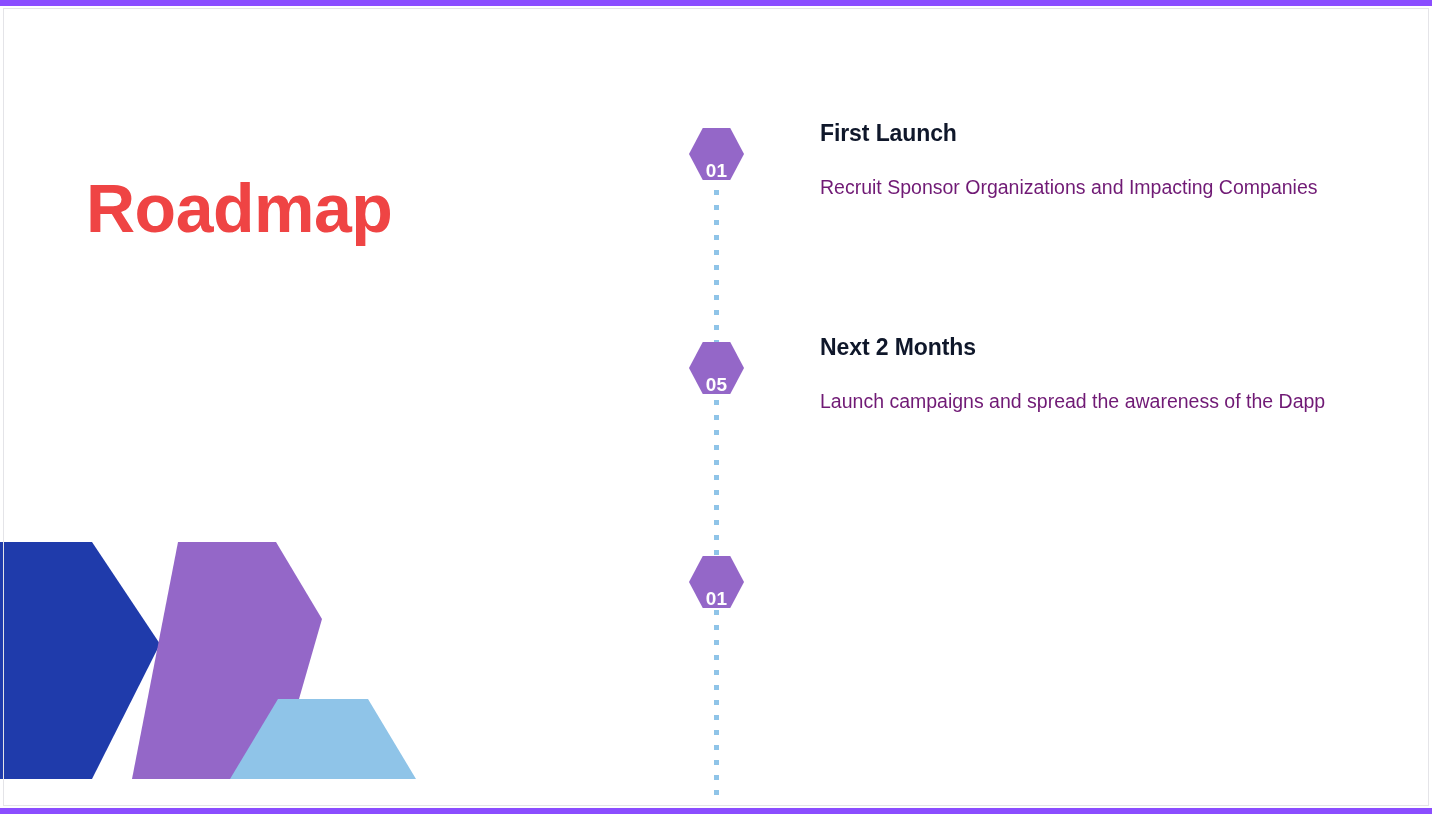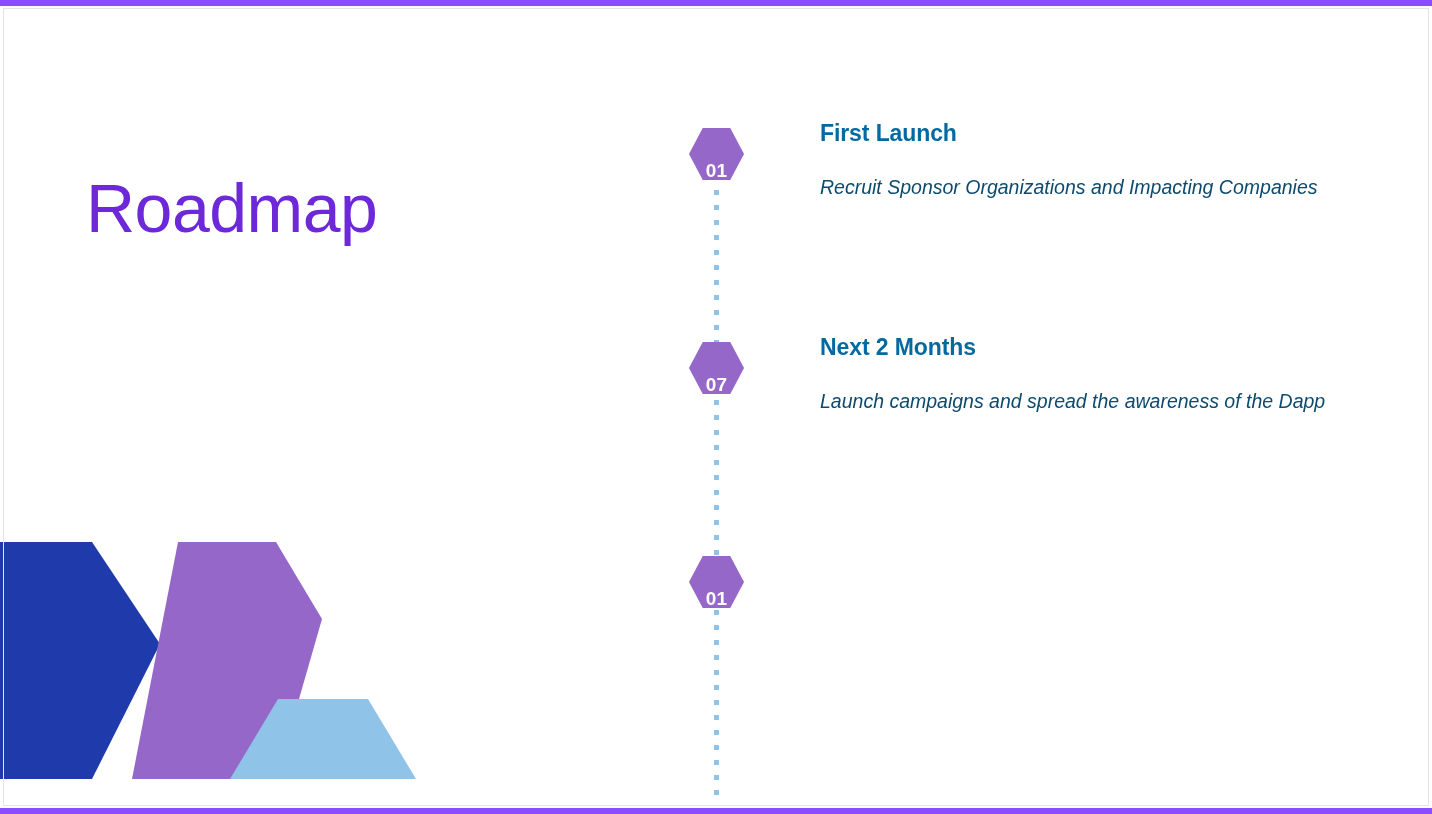--- a/index.html
+++ b/index.html
@@ -48,22 +48,22 @@
     pointer-events: none;
     z-index: 35;
   }
 
   
   .page-title {
     position: absolute;
     left: 86px;
     top: 128px;
     font-size: 68px;
-    font-weight: normal;
-    color: #6d28d9;
+    font-weight: bold;
+    color: #ef4444;
     letter-spacing: -0.5px;
     line-height: 1.0;
     white-space: nowrap;
     z-index: 20;
   }
 
   
   .decor-layer {
     position: absolute;
     left: 0;
@@ -132,33 +132,32 @@
 
   .tl-body {
     position: absolute;
     left: 131px;
     top: -9px;
     width: 545px;
   }
   .tl-heading {
     font-size: 23px;
     font-weight: bold;
-    color: #0369a1;
+    color: #0f172a;
     line-height: 1.25;
     margin: 0;
     letter-spacing: -0.1px;
   }
   .tl-desc {
     margin: 0;
     margin-top: 24px;
     font-size: 19.5px;
-    color: #0c4a6e;
+    color: #701a75;
     line-height: 1.62;
     font-weight: normal;
-    font-style: italic;
   }
 </style>
 </head>
 <body>
 
 <div class="slide">
 
   <div class="frame-bar-top"></div>
   <div class="frame-bar-bottom"></div>
   <div class="frame-inner"></div>
@@ -182,21 +181,21 @@
         <span class="hex-num">01</span>
       </div>
       <div class="tl-body">
         <p class="tl-heading">First Launch</p>
         <p class="tl-desc">Recruit Sponsor Organizations and Impacting Companies</p>
       </div>
     </div>
 
     <div class="tl-item" style="top:342px;">
       <div class="hex-marker">
-        <span class="hex-num">07</span>
+        <span class="hex-num">05</span>
       </div>
       <div class="tl-body">
         <p class="tl-heading">Next 2 Months</p>
         <p class="tl-desc">Launch campaigns and spread the awareness of the Dapp</p>
       </div>
     </div>
 
     <div class="tl-item" style="top:556px;">
       <div class="hex-marker">
         <span class="hex-num">01</span>

